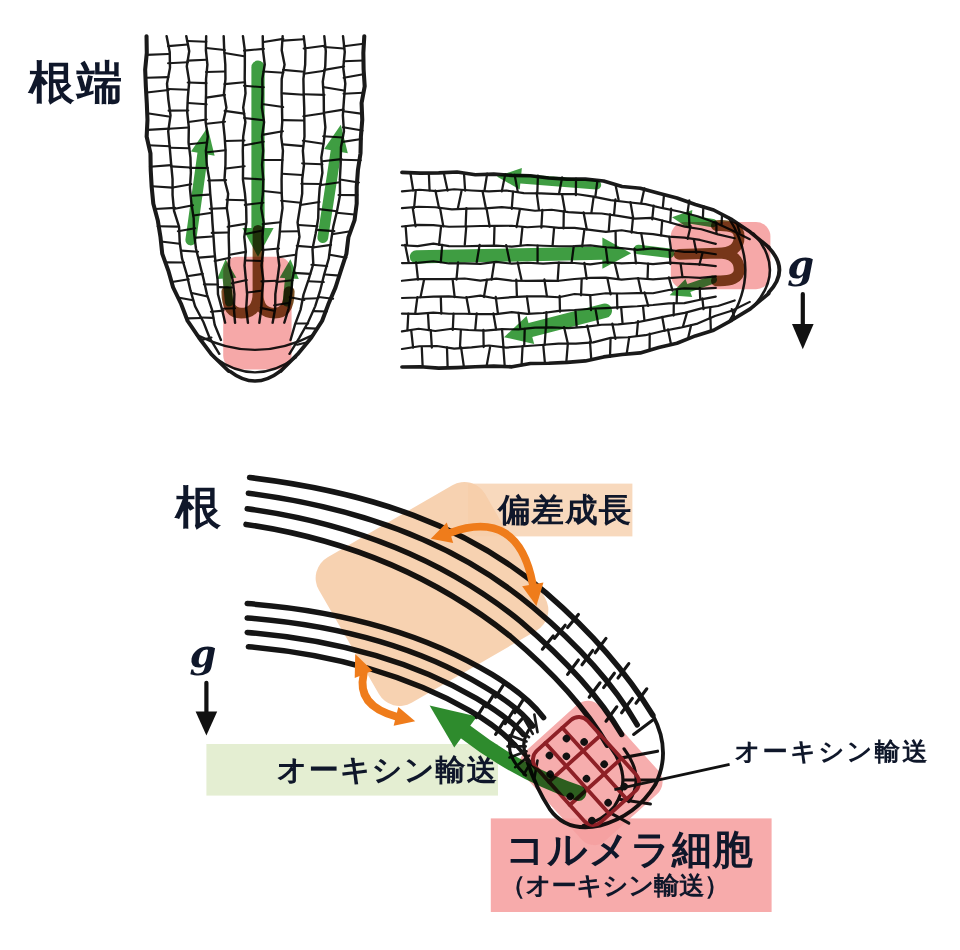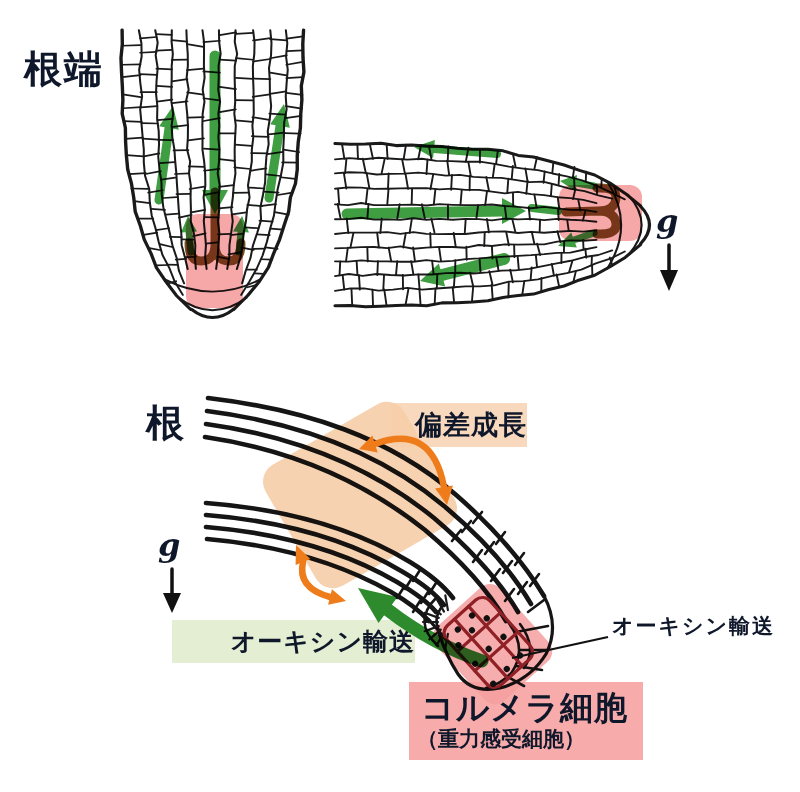--- a/index.html
+++ b/index.html
@@ -28,21 +28,21 @@
   <div class="under">
     <div class="lbl jp-title" style="left:24px;top:44px;">根端</div>
     <div class="lbl g-sym" style="left:656px;top:202px;">g</div>
     <div class="lbl jp-title" style="left:146px;top:398px;">根</div>
     <div class="lbl g-sym" style="left:158px;top:526px;">g</div>
     <div class="box box-auxin lbl" style="background: rgb(228, 238, 210);">
       <span>オーキシン輸送</span>
     </div>
     <div class="box box-columella lbl" style="background: rgb(247, 171, 171);">
       <span class="l1">コルメラ細胞</span>
-      <span class="l2">（重力感受細胞）</span>
+      <span class="l2">（オーキシン輸送）</span>
     </div>
   </div>
 
   <svg id="art" width="800" height="792" viewBox="0 0 800 792">
 
     <g id="bendingRoot" fill="none" stroke="#151515" stroke-width="4.6" stroke-linecap="round">
       <path d="M208,398 C308,410 390,438 455,494 C492,526 522,560 544,596"></path>
       <path d="M207,411 C300,423 380,452 444,506 C480,536 510,568 531,604"></path>
       <path d="M206,424 C293,436 370,466 434,518 C468,547 498,578 518,612"></path>
       <path d="M205,437 C287,449 361,479 425,530 C457,557 487,588 506,621"></path>

